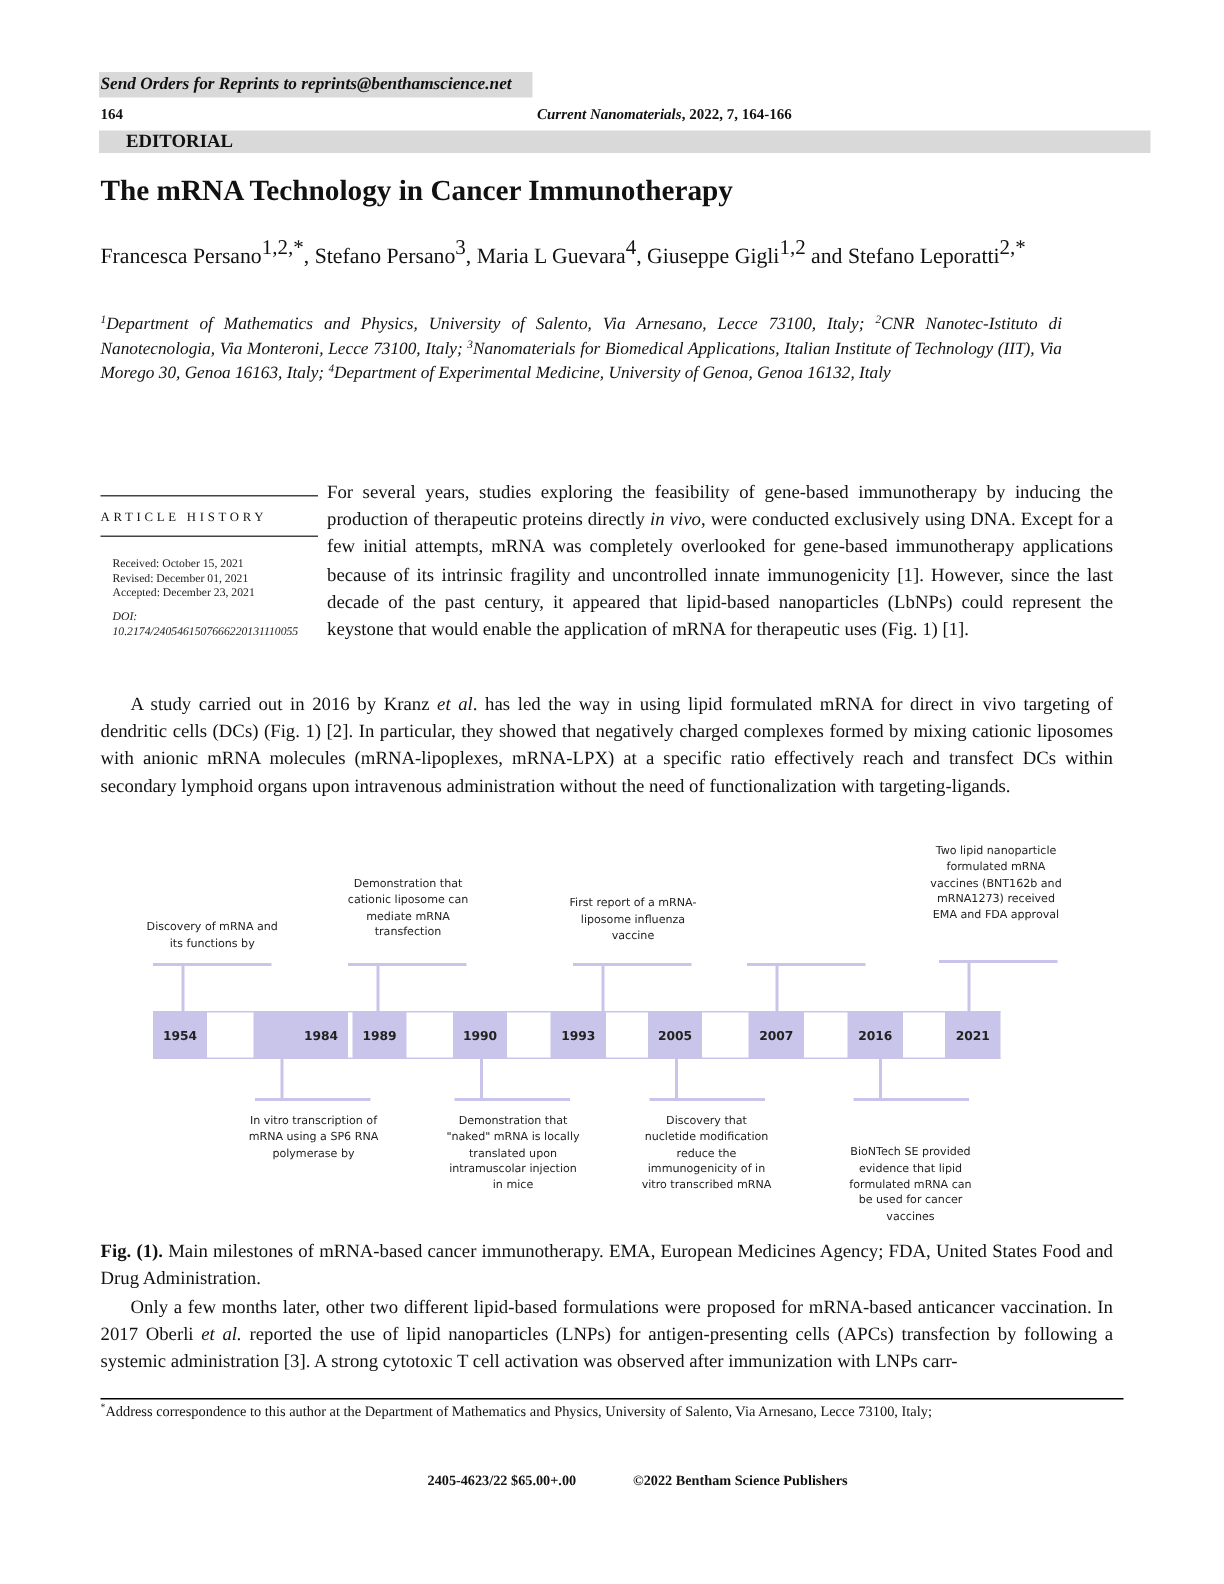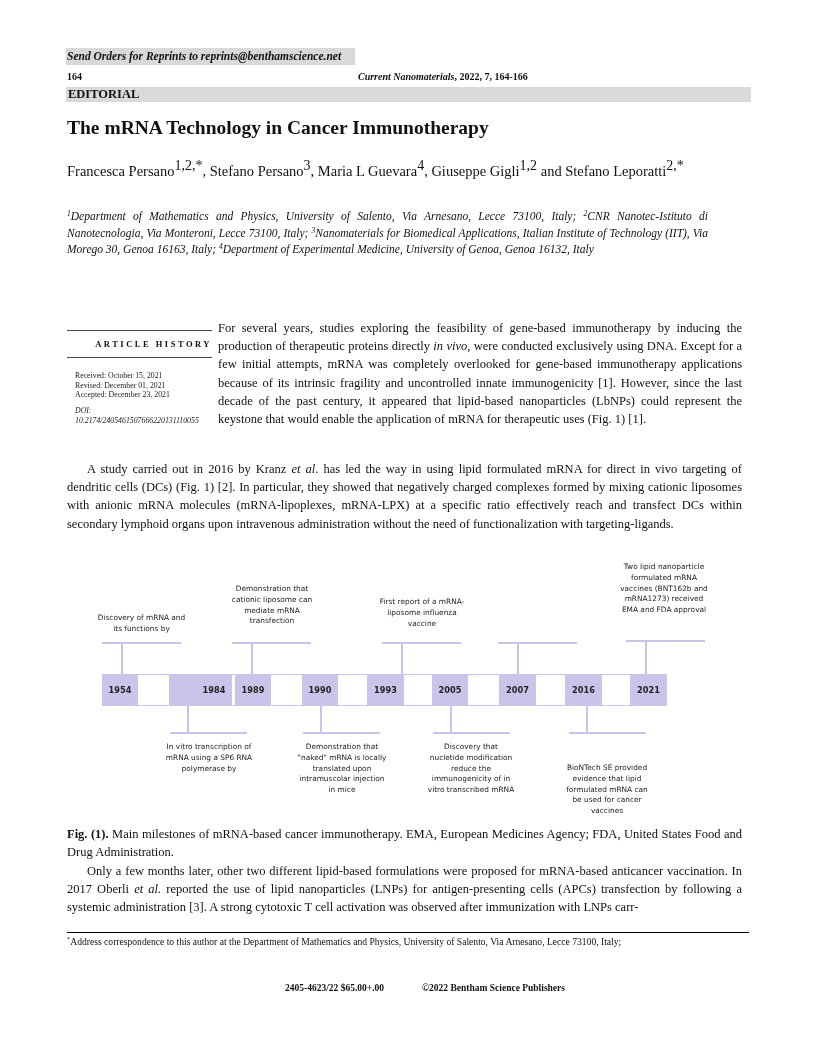--- a/index.html
+++ b/index.html
@@ -2,28 +2,28 @@
 <html><head>
 <meta charset="utf-8">
 <style>
   html, body { margin: 0; padding: 0; background: #ffffff; }
   body { width: 816px; height: 1056px; position: relative; overflow: hidden; font-family: "Liberation Serif", serif; color: #111; }
   .abs { position: absolute; }
   .reprint { left: 66px; top: 48px; width: 288px; height: 17px; background: #d9d9d9; font-style: italic; font-weight: bold; font-size: 11.5px; line-height: 17px; padding-left: 1px; }
   .pagenum { left: 67px; top: 71px; font-size: 10px; font-weight: bold; }
   .journal { left: 358px; top: 71px; font-size: 10px; font-weight: bold; }
   .journal i { font-style: italic; }
-  .editorial { left: 66px; top: 87px; width: 683px; height: 15px; background: #d9d9d9; font-weight: bold; font-size: 12.5px; line-height: 15px; padding-left: 2px; }
+  .editorial { left: 66px; top: 87px; width: 683px; height: 15px; background: #d9d9d9; font-weight: bold; font-size: 12.5px; line-height: 15px; padding-left: 18px; }
   .title { left: 67px; top: 117px; font-size: 19.5px; font-weight: bold; }
   .authors { left: 67px; top: 163px; font-size: 14.5px; }
   .authors sup { font-size: 14px; vertical-align: 6px; line-height: 0; }
   .affil { left: 67px; top: 208px; width: 641px; font-size: 11.5px; font-style: italic; line-height: 16.5px; text-align: justify; }
   .affil sup { font-size: 7.5px; vertical-align: 4px; line-height: 0; }
   .hist-rule-top { left: 67px; top: 330px; width: 145px; height: 1px; background: #444; }
-  .hist-title { left: 67px; top: 339px; width: 145px; text-align: right; font-size: 8.5px; font-weight: bold; letter-spacing: 2.5px; }
+  .hist-title { left: 67px; top: 339px; width: 145px; text-align: left; font-size: 8.5px; font-weight: normal; letter-spacing: 2.5px; }
   .hist-rule-bot { left: 67px; top: 357px; width: 145px; height: 1px; background: #444; }
   .hist-dates { left: 75px; top: 371px; font-size: 7.8px; line-height: 9.5px; color: #222; }
   .hist-doi { left: 75px; top: 406px; font-size: 7.8px; line-height: 9.5px; font-style: italic; color: #222; }
   .abstract { left: 218px; top: 319px; width: 524px; font-size: 12.5px; line-height: 18.2px; text-align: justify; }
   .para { left: 67px; width: 675px; font-size: 12.5px; line-height: 18.2px; text-align: justify; text-indent: 20px; }
   .p1 { top: 460px; }
   .p2 { top: 862px; }
   .figure { left: 90px; top: 545px; width: 640px; height: 280px; }
   .caption { left: 67px; top: 825px; width: 675px; font-size: 12.5px; line-height: 18.2px; text-align: justify; }
   .caption b { font-weight: bold; }

